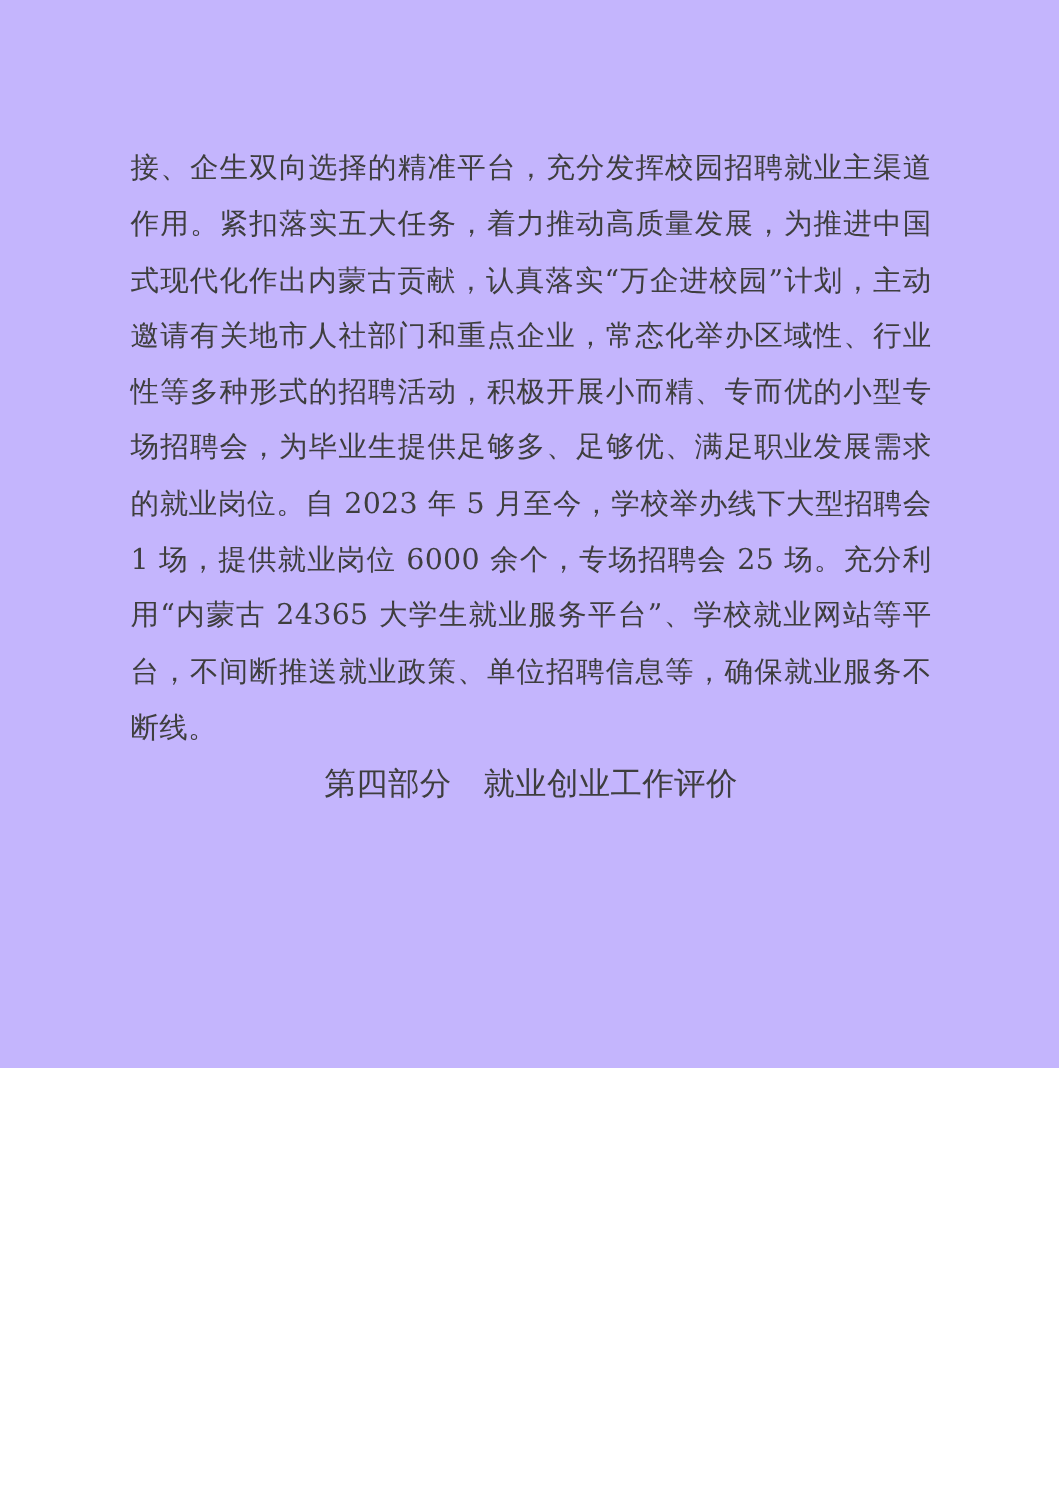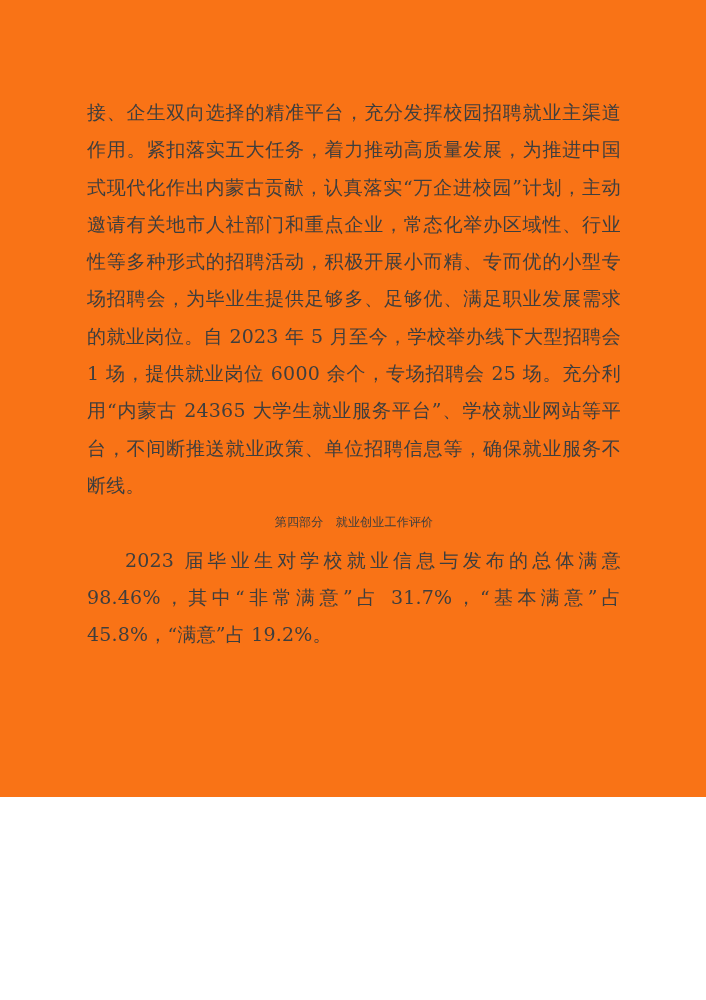--- a/index.html
+++ b/index.html
@@ -3,22 +3,22 @@
 <meta charset="utf-8">
 <style>
   html, body {
     margin: 0;
     padding: 0;
     background: #ffffff;
   }
   .page {
     position: relative;
     width: 706px;
-    height: 797px;
-    background: #f97316;
+    height: 712px;
+    background: #c4b5fd;
     overflow: hidden;
     font-family: "DejaVu Serif", "Liberation Serif", serif;
   }
   .content {
     position: absolute;
     left: 87px;
     top: 94px;
     width: 534px;
     font-size: 19px;
     line-height: 37.3px;
@@ -30,30 +30,29 @@
     margin: 0;
     padding: 0;
     text-indent: 2em;
   }
   .content p.no-indent {
     text-indent: 0;
   }
   .section-heading {
     margin: 0;
     padding: 0;
-    font-size: 12px;
+    font-size: 21px;
     font-weight: normal;
     text-align: center;
     text-indent: 0;
     color: #3e3e3e;
     line-height: 37.3px;
   }
 </style>
 </head>
 <body>
 
 <div class="page">
   <div class="content">
     <p class="no-indent">接、企生双向选择的精准平台，充分发挥校园招聘就业主渠道作用。紧扣落实五大任务，着力推动高质量发展，为推进中国式现代化作出内蒙古贡献，认真落实“万企进校园”计划，主动邀请有关地市人社部门和重点企业，常态化举办区域性、行业性等多种形式的招聘活动，积极开展小而精、专而优的小型专场招聘会，为毕业生提供足够多、足够优、满足职业发展需求的就业岗位。自 2023 年 5 月至今，学校举办线下大型招聘会 1 场，提供就业岗位 6000 余个，专场招聘会 25 场。充分利用“内蒙古 24365 大学生就业服务平台”、学校就业网站等平台，不间断推送就业政策、单位招聘信息等，确保就业服务不断线。</p>
     <h2 class="section-heading">第四部分　就业创业工作评价</h2>
-    <p>2023 届毕业生对学校就业信息与发布的总体满意 98.46%，其中“非常满意”占 31.7%，“基本满意”占 45.8%，“满意”占 19.2%。</p>
   </div>
 </div>
 
 </body></html>

